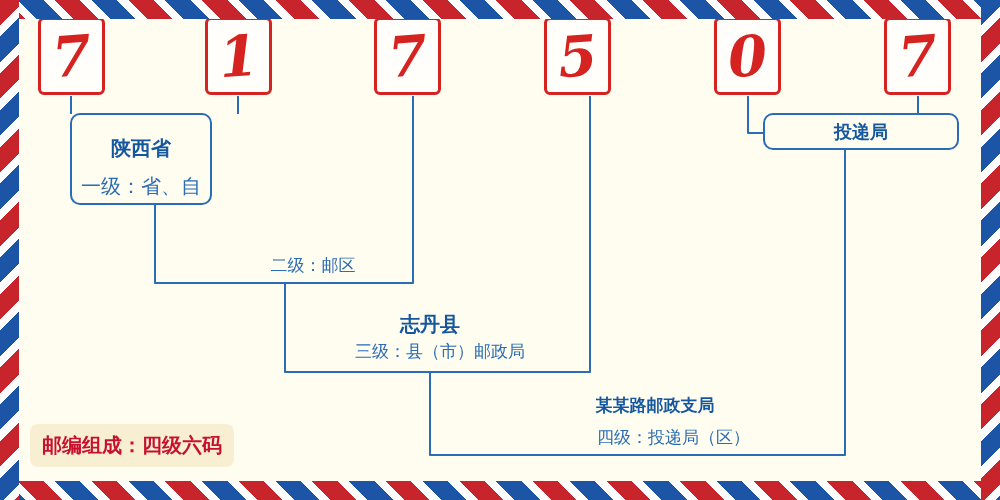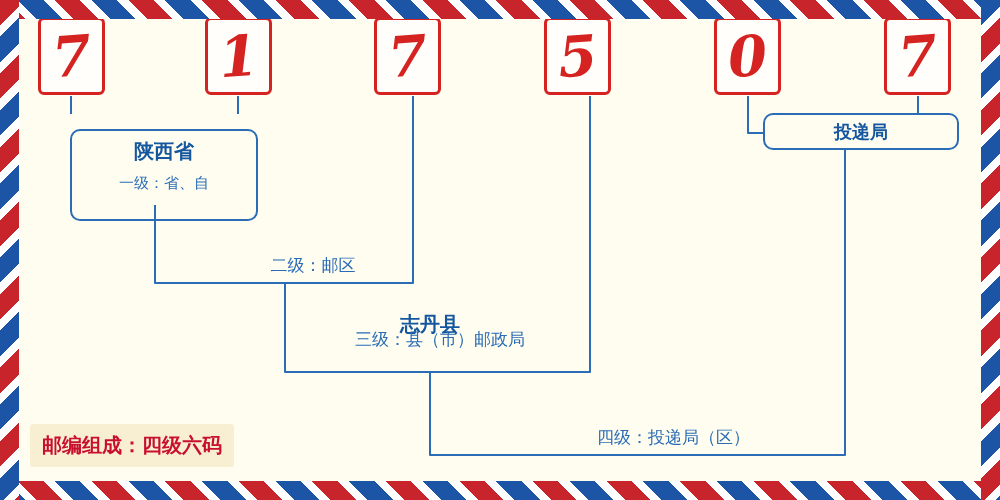--- a/index.html
+++ b/index.html
@@ -34,40 +34,40 @@
     font-style:italic;font-weight:bold;
     font-size:56px;line-height:1;color:#D42321;
     transform:rotate(-4deg);
   }
   .d1{left:38px}.d2{left:205px}.d3{left:374px}.d4{left:544px}.d5{left:714px}.d6{left:884px}
 
   .label-box{
     position:absolute;border:2px solid #2A6CB5;border-radius:10px;
     box-sizing:border-box;z-index:2;background:transparent;
   }
-  .level1-box{left:70px;top:129px;width:188px;height:92px;text-align:center;padding-top:7px;}
+  .level1-box{left:70px;top:113px;width:142px;height:92px;text-align:center;padding-top:20px;}
   .delivery-box{left:763px;top:113px;width:196px;height:37px;display:flex;align-items:center;justify-content:center;}
 
   .region{font-weight:bold;color:#15579F;font-size:20px;}
   .label{color:#2A6CB5;font-size:17px;}
   .pos{position:absolute;z-index:2;text-align:center;}
 
-  .level1-desc{color:#2A6CB5;font-size:15px;line-height:22px;margin-top:7px;}
+  .level1-desc{color:#2A6CB5;font-size:20px;line-height:22px;margin-top:13px;}
   .level2-label{left:240px;top:254px;width:146px;}
   .level3-region{left:330px;top:311px;width:200px;}
-  .level3-label{left:320px;top:328px;width:240px;}
+  .level3-label{left:320px;top:340px;width:240px;}
   .level4-office{left:545px;top:394px;width:220px;font-size:17px;}
   .level4-label{left:545px;top:426px;width:205px;text-align:right;}
   .delivery-label{font-size:18px;}
 
   .composition{
     position:absolute;left:30px;top:424px;z-index:2;
     background:#F8EFD2;color:#C8102E;
     font-weight:bold;font-size:20px;
-    padding:8px 12px;border-radius:3px;
+    padding:8px 12px;border-radius:8px;
   }
 </style>
 </head>
 <body>
 
 <div class="stage">
 
   <div class="stripe stripe-top"></div>
   <div class="stripe stripe-bottom"></div>
   <div class="stripe stripe-left"></div>
@@ -107,20 +107,21 @@
     <div class="level1-desc">
       <div>一级：省、自</div>
     </div>
   </div>
 
   <div class="pos label level2-label">二级：邮区</div>
 
   <div class="pos region level3-region">志丹县</div>
   <div class="pos label level3-label">三级：县（市）邮政局</div>
 
+  <div class="pos region level4-office">某某路邮政支局</div>
   <div class="pos label level4-label">四级：投递局（区）</div>
 
   <div class="label-box delivery-box">
     <span class="region delivery-label">投递局</span>
   </div>
 
   <div class="composition">邮编组成：四级六码</div>
 
 </div>
 

